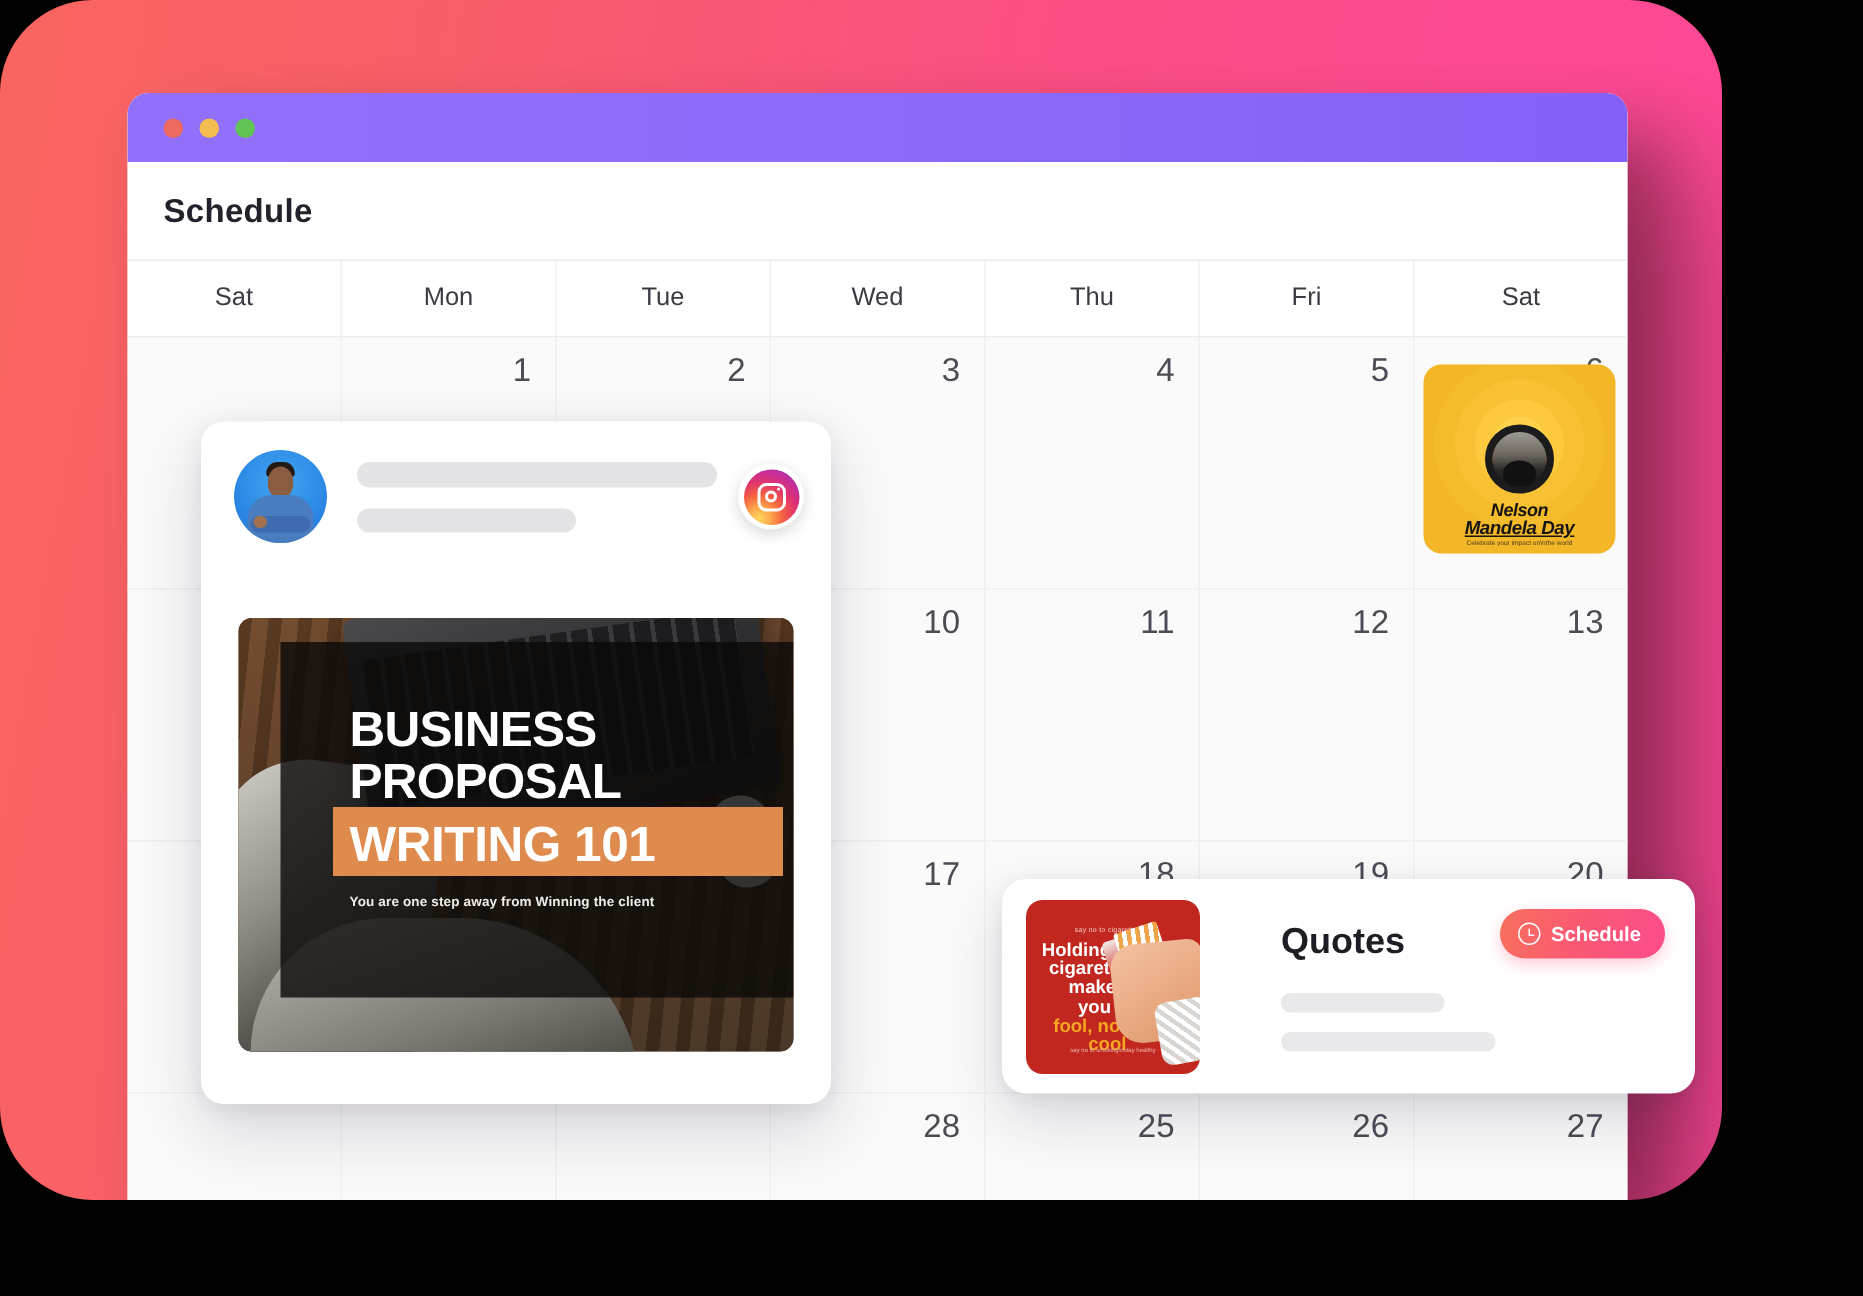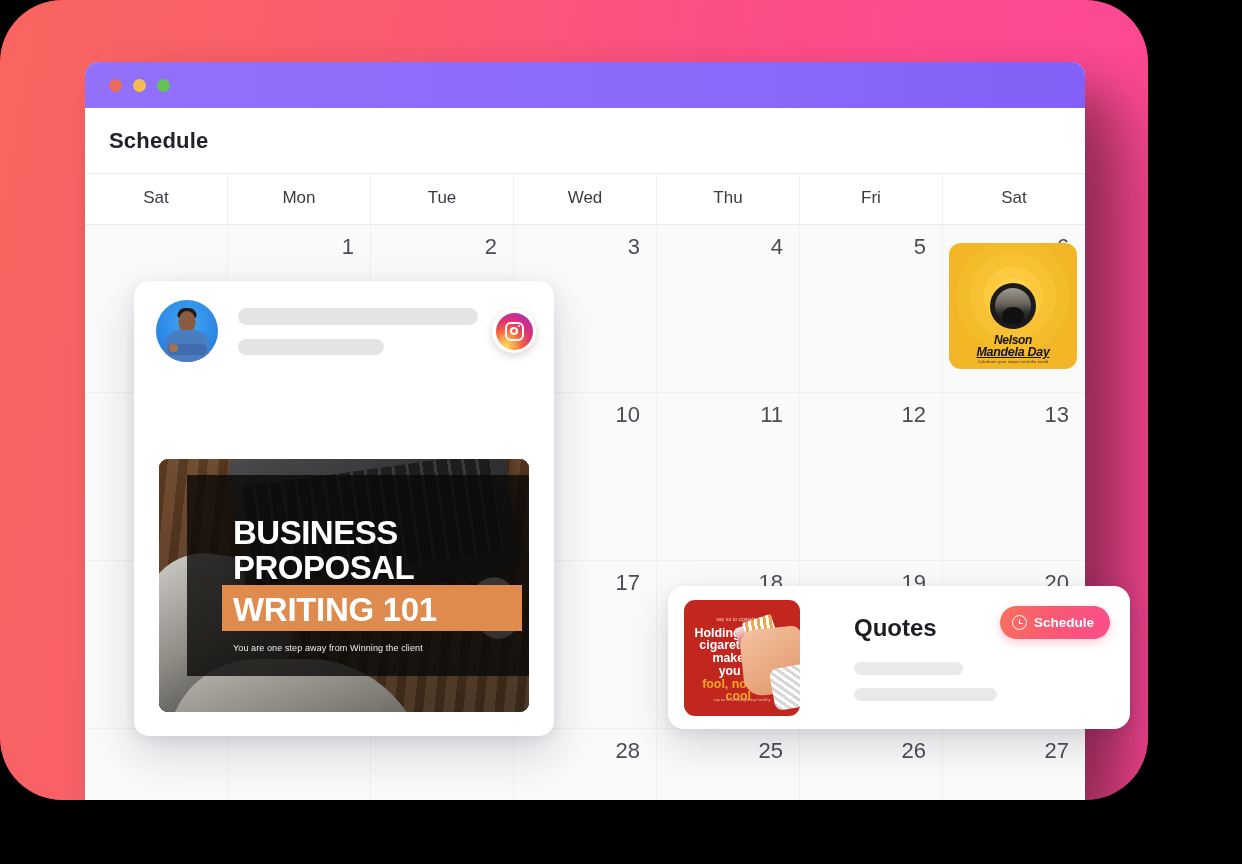--- a/index.html
+++ b/index.html
@@ -132,24 +132,23 @@
   .ig-glyph::before{
     content:"";position:absolute;left:50%;top:50%;transform:translate(-50%,-50%);
     width:8px;height:8px;border:2.1px solid #fff;border-radius:50%;box-sizing:border-box;
   }
   .ig-glyph::after{
     content:"";position:absolute;right:1.6px;top:1.6px;width:2.3px;height:2.3px;border-radius:50%;background:#fff;
   }
 
   
   .bp{
-    position:absolute;left:25px;top:131px;width:370px;height:253px;border-radius:9px;overflow:hidden;
+    position:absolute;left:25px;top:131px;width:370px;height:289px;border-radius:9px;overflow:hidden;
     background:
       linear-gradient(180deg,#5a3a22 0%,#6b4527 18%,#4d3420 48%,#3c2a1b 100%);
-    margin-top: 47px;
   }
   .bp .desk{
     position:absolute;inset:0;
     background:
       repeating-linear-gradient(96deg, rgba(0,0,0,.18) 0 9px, rgba(255,255,255,.04) 9px 20px),
       linear-gradient(170deg,#6d4729 0%,#5b3a22 40%,#43301f 100%);
   }
   .bp .laptop{
     position:absolute;left:78px;top:-18px;width:275px;height:150px;
     background:linear-gradient(160deg,#4a4a4c 0%,#313134 50%,#232326 100%);
@@ -183,21 +182,21 @@
   }
   .bp .bp-t1{top:41px;}
   .bp .bp-t2{top:76px;}
   .bp .bar{
     position:absolute;left:35px;top:110px;width:300px;height:46px;background:#e08b4e;
   }
   .bp .bp-t3{
     position:absolute;left:11px;top:6px;color:#fff;font-weight:bold;font-size:33px;letter-spacing:-.3px;text-align:right;
   }
   .bp .bp-t4{
-    position:absolute;left:46px;top:168px;color:#efece9;font-size:9px;letter-spacing:.1px;font-weight:400;
+    position:absolute;left:46px;top:168px;color:#efece9;font-size:9px;letter-spacing:.1px;font-weight:700;
   }
 
   
   .quotes-card{
     position:absolute;left:668px;top:586px;width:462px;height:143px;
     background:#fff;border-radius:16px;
     box-shadow:0 16px 38px rgba(40,30,60,.16), 0 3px 12px rgba(40,30,60,.07);
     display:flex;align-items:center;padding:0 16px;box-sizing:border-box;
   }
   .q-thumb{

